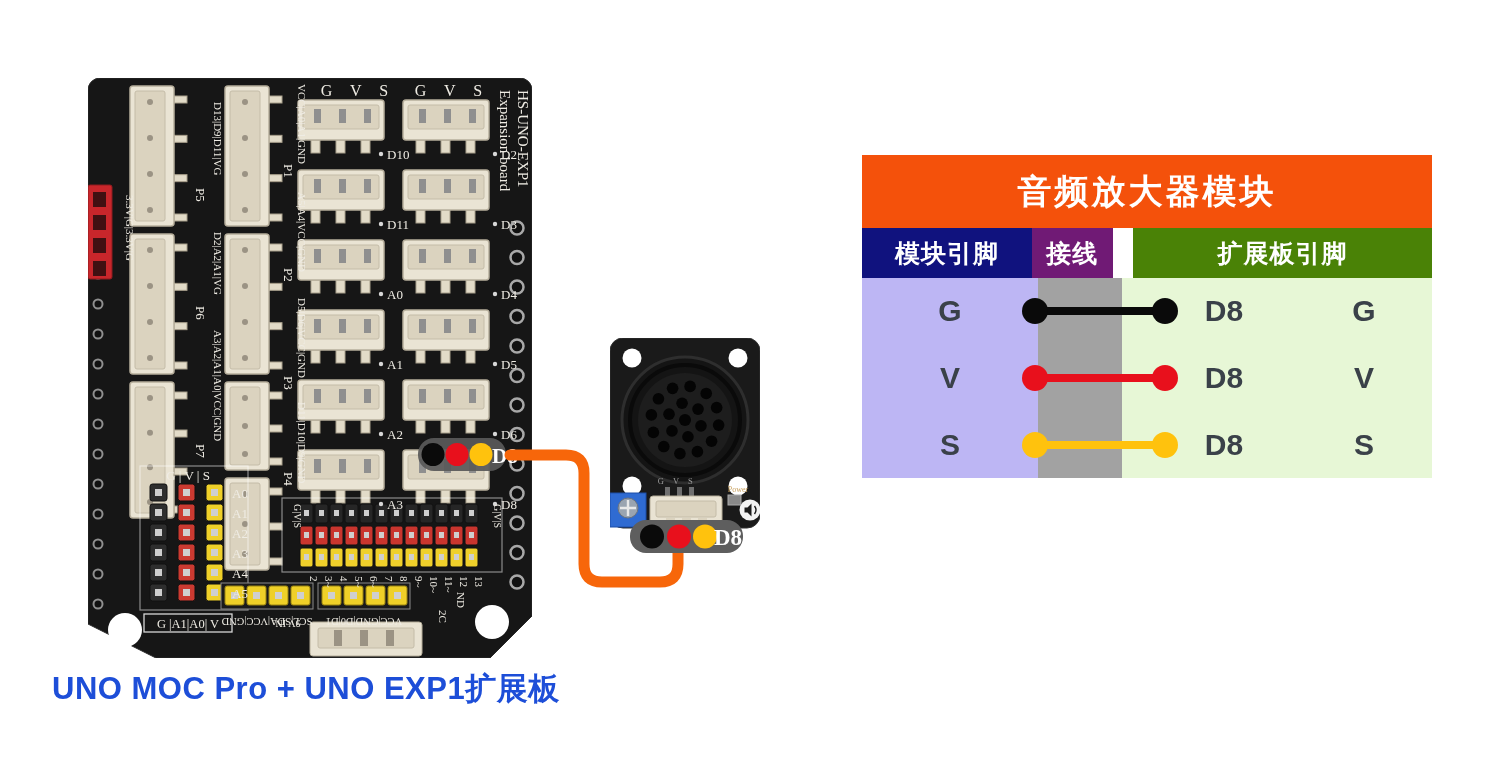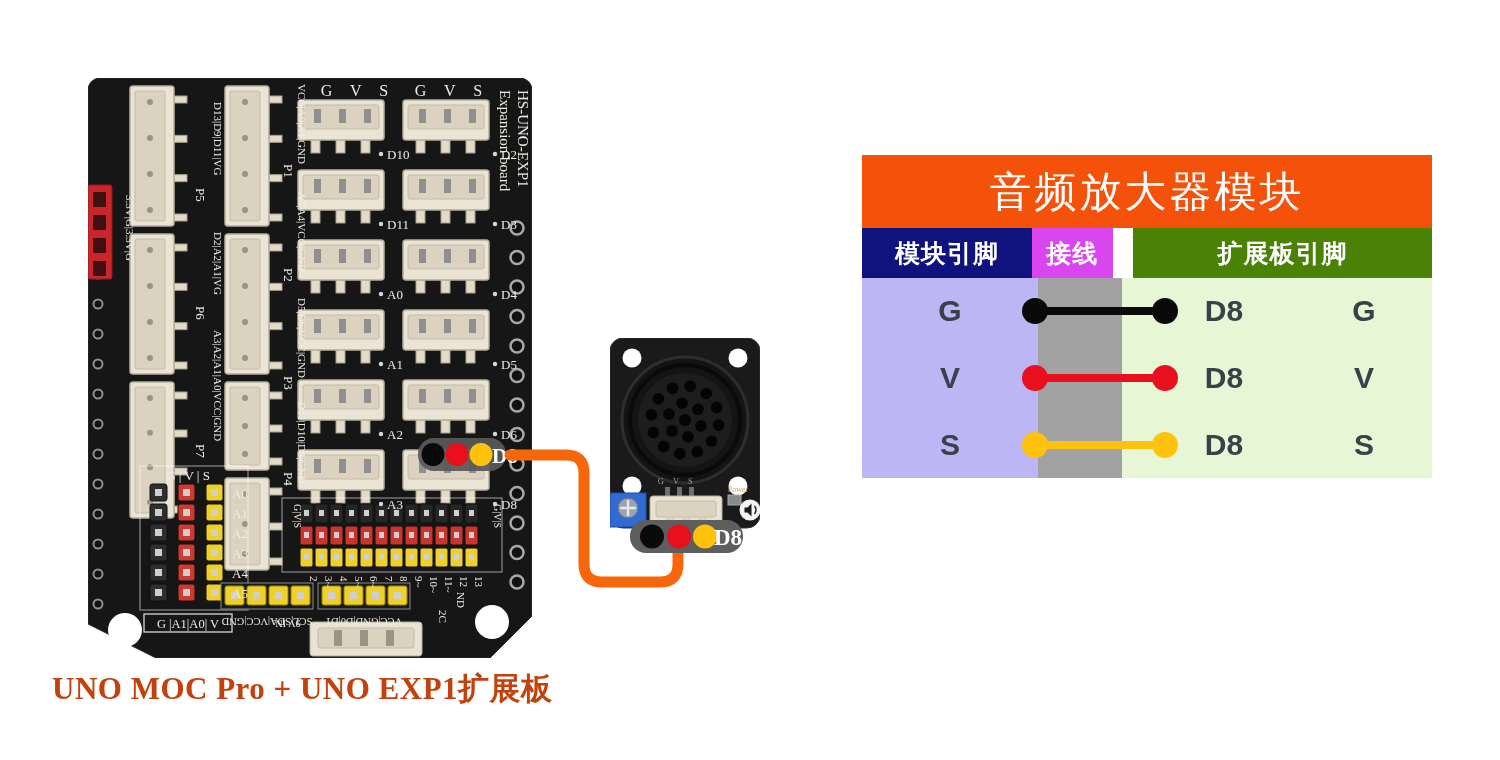--- a/index.html
+++ b/index.html
@@ -3,39 +3,39 @@
 <meta charset="utf-8">
 <style>
   html,body{margin:0;padding:0;background:#fff;}
   #stage{position:relative;width:1500px;height:760px;background:#fff;overflow:hidden;
          font-family:"Liberation Sans",sans-serif;}
   svg text{font-family:"Liberation Serif",serif;}
   .abs{position:absolute;}
   
   #wiring-table{position:absolute;left:862px;top:155px;width:570px;height:323px;}
   .tbl-title{height:73px;display:flex;align-items:center;justify-content:center;
-             color:#fff;font-size:42px;font-weight:400;letter-spacing:3px;}
+             color:#fff;font-size:34px;font-weight:700;letter-spacing:3px;}
   .tbl-head{height:50px;display:flex;}
   .tbl-head .hc{display:flex;align-items:center;justify-content:center;color:#fff;
                 font-size:25px;font-weight:700;letter-spacing:1px;}
   .hc.c1{width:176px;} .hc.c2{width:84px;} .hc.c3{width:310px;margin-left:20px;}
   .tbl-body{position:relative;height:200px;}
   .bg-strip{position:absolute;top:0;height:200px;}
   .tbl-row{position:absolute;left:0;width:570px;height:66px;}
   .pin-letter,.exp-pin,.exp-type{position:absolute;top:0;height:66px;display:flex;
         align-items:center;justify-content:center;font-size:30px;font-weight:700;color:#3A4149;}
   .pin-letter{left:0;width:176px;}
   .exp-pin{left:320px;width:84px;}
   .exp-type{left:462px;width:80px;}
   .wline{position:absolute;left:173px;width:130px;height:8px;top:29px;border-radius:4px;}
   .wdot{position:absolute;width:26px;height:26px;border-radius:50%;top:20px;}
   .wdot.d1{left:160px;} .wdot.d2{left:290px;}
   
   #caption{position:absolute;left:52px;top:668px;font-size:31px;font-weight:700;
-           color:#c2410c;letter-spacing:.5px;font-family:Liberation Serif, serif;}
+           color:#1d4ed8;letter-spacing:.5px;}
 </style>
 </head>
 <body>
 
 <div id="stage">
 
   <svg class="abs" style="left:88px;top:78px" width="444" height="580" viewBox="0 0 444 580">
     <path d="M12 0 H432 A12 12 0 0 1 444 12 V538 L402 580 H68 L0 546 V12 A12 12 0 0 1 12 0 Z" fill="#161616" stroke="#2b2b2b"></path>
 
     <g id="gen-holes">
@@ -542,21 +542,21 @@
       <circle cx="69" cy="198.5" r="12" fill="#E8101C"></circle>
       <circle cx="95" cy="198.5" r="12" fill="#FFC20D"></circle>
       <text x="104" y="207" font-size="23" font-weight="bold" fill="#fff" font-family="Liberation Sans, sans-serif">D8</text>
     </g>
   </svg>
 
   <div id="wiring-table">
     <div class="tbl-title" style="background:#F4510B">音频放大器模块</div>
     <div class="tbl-head">
       <div class="hc c1" style="background:#10127E">模块引脚</div>
-      <div class="hc c2" style="background:#d946ef">接线</div>
+      <div class="hc c2" style="background:#701a75">接线</div>
       <div class="hc c3" style="background:#4A8206">扩展板引脚</div>
     </div>
     <div class="tbl-body">
       <div class="bg-strip" style="left:0;width:176px;background:#BDB6F4"></div>
       <div class="bg-strip" style="left:176px;width:84px;background:#A2A2A2"></div>
       <div class="bg-strip" style="left:260px;width:310px;background:#E7F7D6"></div>
 
       <div class="tbl-row" style="top:0">
         <span class="pin-letter">G</span>
         <span class="wline" style="background: rgb(10, 10, 10);"></span>

